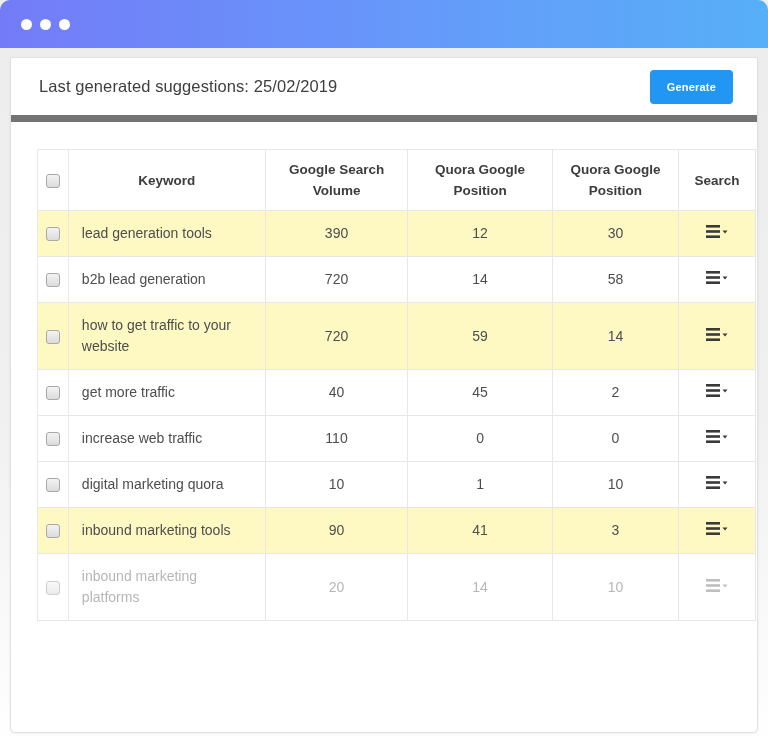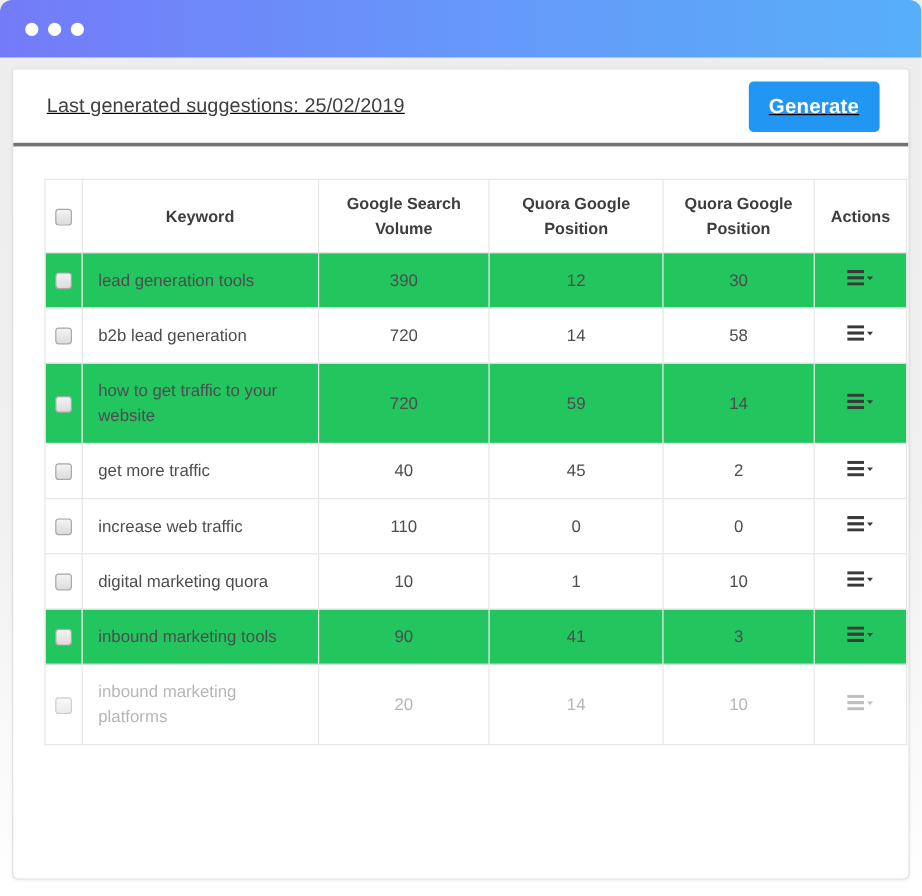--- a/index.html
+++ b/index.html
@@ -32,35 +32,34 @@
     background: #ffffff;
     border: 1px solid #e1e1e1;
     border-radius: 2px 2px 5px 5px;
     box-shadow: 0 1px 3px rgba(0,0,0,0.06);
     overflow: hidden;
   }
   .card-header {
     height: 64px;
     display: flex; align-items: center; justify-content: space-between;
     padding: 0 24px 0 28px;
-    border-bottom: 3px solid #737373;
-    text-decoration: underline;
+    border-bottom: 7px solid #737373;
   }
   .page-title {
     font-size: 16.5px;
     color: #3e3e3e;
     letter-spacing: 0.1px;
   }
   .btn-generate {
     background: var(--accent,#2196f3);
     color: #ffffff;
     border: none;
     border-radius: 4px;
     font-family: inherit;
-    font-size: 17px;
+    font-size: 11px;
     font-weight: bold;
     letter-spacing: 0.2px;
     padding: 11px 17px;
     cursor: pointer;
   }
 
   
   .table-wrap { padding: 27px 1px 0 26px; }
   table { width: 100%; border-collapse: collapse; table-layout: fixed; }
   th, td { border: 1px solid #e7e7e7; vertical-align: middle; }
@@ -68,21 +67,21 @@
     font-size: 13.5px; font-weight: bold; color: #3d3d3d;
     text-align: center; line-height: 21px;
     padding: 9px 6px; background: #ffffff;
   }
   td {
     font-size: 14px; color: #4d4d4d;
     text-align: center; line-height: 21px;
     padding: 12px 8px; background: #ffffff;
   }
   td.cell-keyword { text-align: left; padding-left: 13px; padding-right: 10px; }
-  tr.striped td { background: #22c55e; }
+  tr.striped td { background: #fef9c3; }
   tr.faded td { color: #b6b6b6; }
   tr.faded .checkbox { opacity: 0.55; }
   tr.faded .menu-icon { color: #bfbfbf; }
 
   .checkbox {
     -webkit-appearance: none; appearance: none;
     width: 14px; height: 14px; margin: 0;
     border: 1px solid #a8a8a8; border-radius: 3px;
     background: linear-gradient(180deg, #f3f3f3, #dcdcdc);
     vertical-align: middle; cursor: pointer;
@@ -123,21 +122,21 @@
         </colgroup>
         <thead>
           <tr>
             <th>
               <input type="checkbox" class="checkbox" style="">
             </th>
             <th>Keyword</th>
             <th>Google Search Volume</th>
             <th>Quora Google Position</th>
             <th>Quora Google Position</th>
-            <th>Actions</th>
+            <th>Search</th>
           </tr>
         </thead>
         <tbody>
             <tr class="striped">
     <td>
       <input type="checkbox" class="checkbox" style="">
     </td>
     <td class="cell-keyword">lead generation tools</td>
     <td>390</td>
     <td>12</td>

